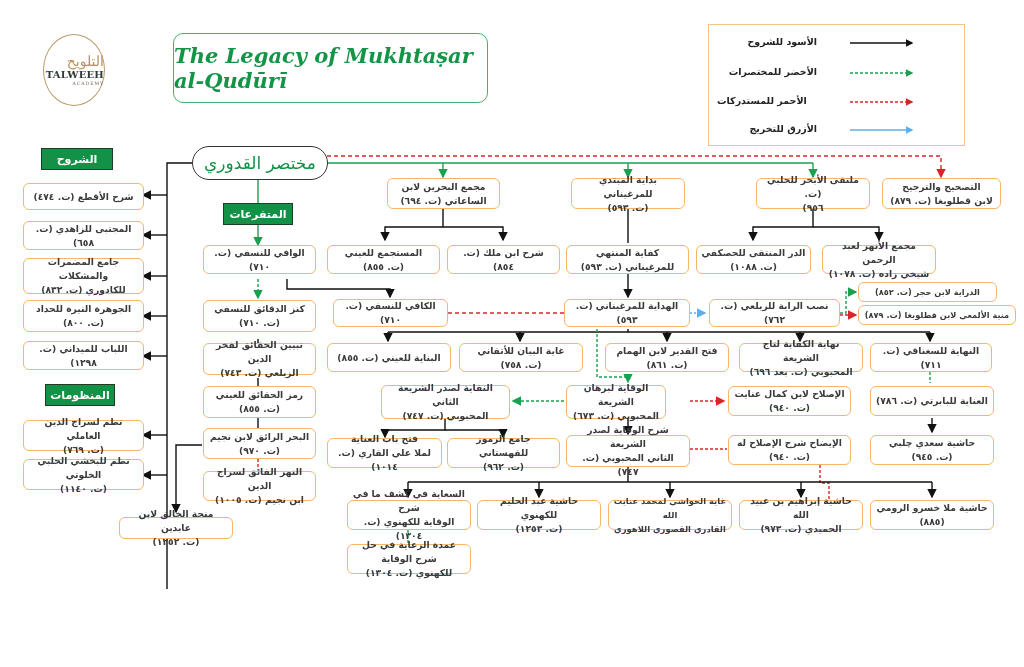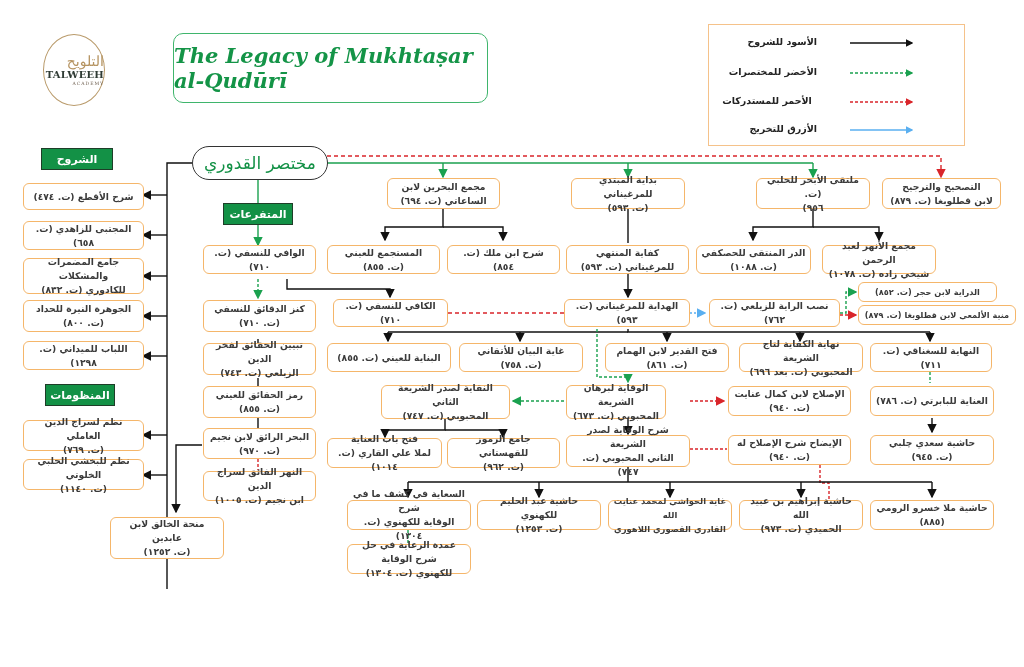--- a/index.html
+++ b/index.html
@@ -54,21 +54,21 @@
             <path d="M0,0 L6,3 L0,6 z" fill="#5aaff0"></path>
           </marker>
       </defs>
       <line x1="141" y1="18" x2="203" y2="18" stroke="#111" stroke-width="1.3" marker-end="url(#lgA)"></line>
       <line x1="141" y1="48" x2="203" y2="48" stroke="#1aa14f" stroke-width="1.3" stroke-dasharray="3,2" marker-end="url(#lgG)"></line>
       <line x1="141" y1="77" x2="203" y2="77" stroke="#d9252a" stroke-width="1.3" stroke-dasharray="3,2" marker-end="url(#lgR)"></line>
       <line x1="141" y1="105" x2="203" y2="105" stroke="#5aaff0" stroke-width="1.3" marker-end="url(#lgB)"></line>
     </svg>
     <div class="legend-row" style="left:8px;right:auto;top:11px;width:100px;text-align:right">الأسود للشروح</div>
     <div class="legend-row" style="left:8px;right:auto;top:41px;width:100px;text-align:right">الأخضر للمختصرات</div>
-    <div class="legend-row" style="left:8px;right:auto;top:70px;width:100px;text-align:center">الأحمر للمستدركات</div>
+    <div class="legend-row" style="left:8px;right:auto;top:70px;width:100px;text-align:left">الأحمر للمستدركات</div>
     <div class="legend-row" style="left:8px;right:auto;top:98px;width:100px;text-align:right">الأزرق للتخريج</div>
   </div>
 
   <svg class="wires">
     <defs>
       <marker id="aK" markerWidth="7" markerHeight="7" refX="6" refY="3.5" orient="auto">
           <path d="M0,0 L7,3.5 L0,7 z" fill="#111"></path>
         </marker>
       <marker id="aG" markerWidth="7" markerHeight="7" refX="6" refY="3.5" orient="auto">
           <path d="M0,0 L7,3.5 L0,7 z" fill="#1aa14f"></path>
@@ -201,21 +201,21 @@
         <span>(ت. ٧٦٩)</span>
       </div>
     </div>
   <div class="node" style="left:23px;top:459px;width:121px;height:31px">
       <div>
         <span>نظم للبخشي الحلبي الخلوتي</span>
         <span>(ت. ١١٤٠)</span>
       </div>
     </div>
 
-  <div class="node" style="left:110px;top:517px;width:114px;height:42px">
+  <div class="node" style="left:119px;top:517px;width:114px;height:22px">
       <div>
         <span>منحة الخالق لابن عابدين</span>
         <span>(ت. ١٢٥٢)</span>
       </div>
     </div>
 
   <div class="node" style="left:203px;top:245px;width:113px;height:29px">
       <span>الوافي للنسفي (ت. ٧١٠)</span>
     </div>
   <div class="node" style="left:203px;top:300px;width:113px;height:32px">

